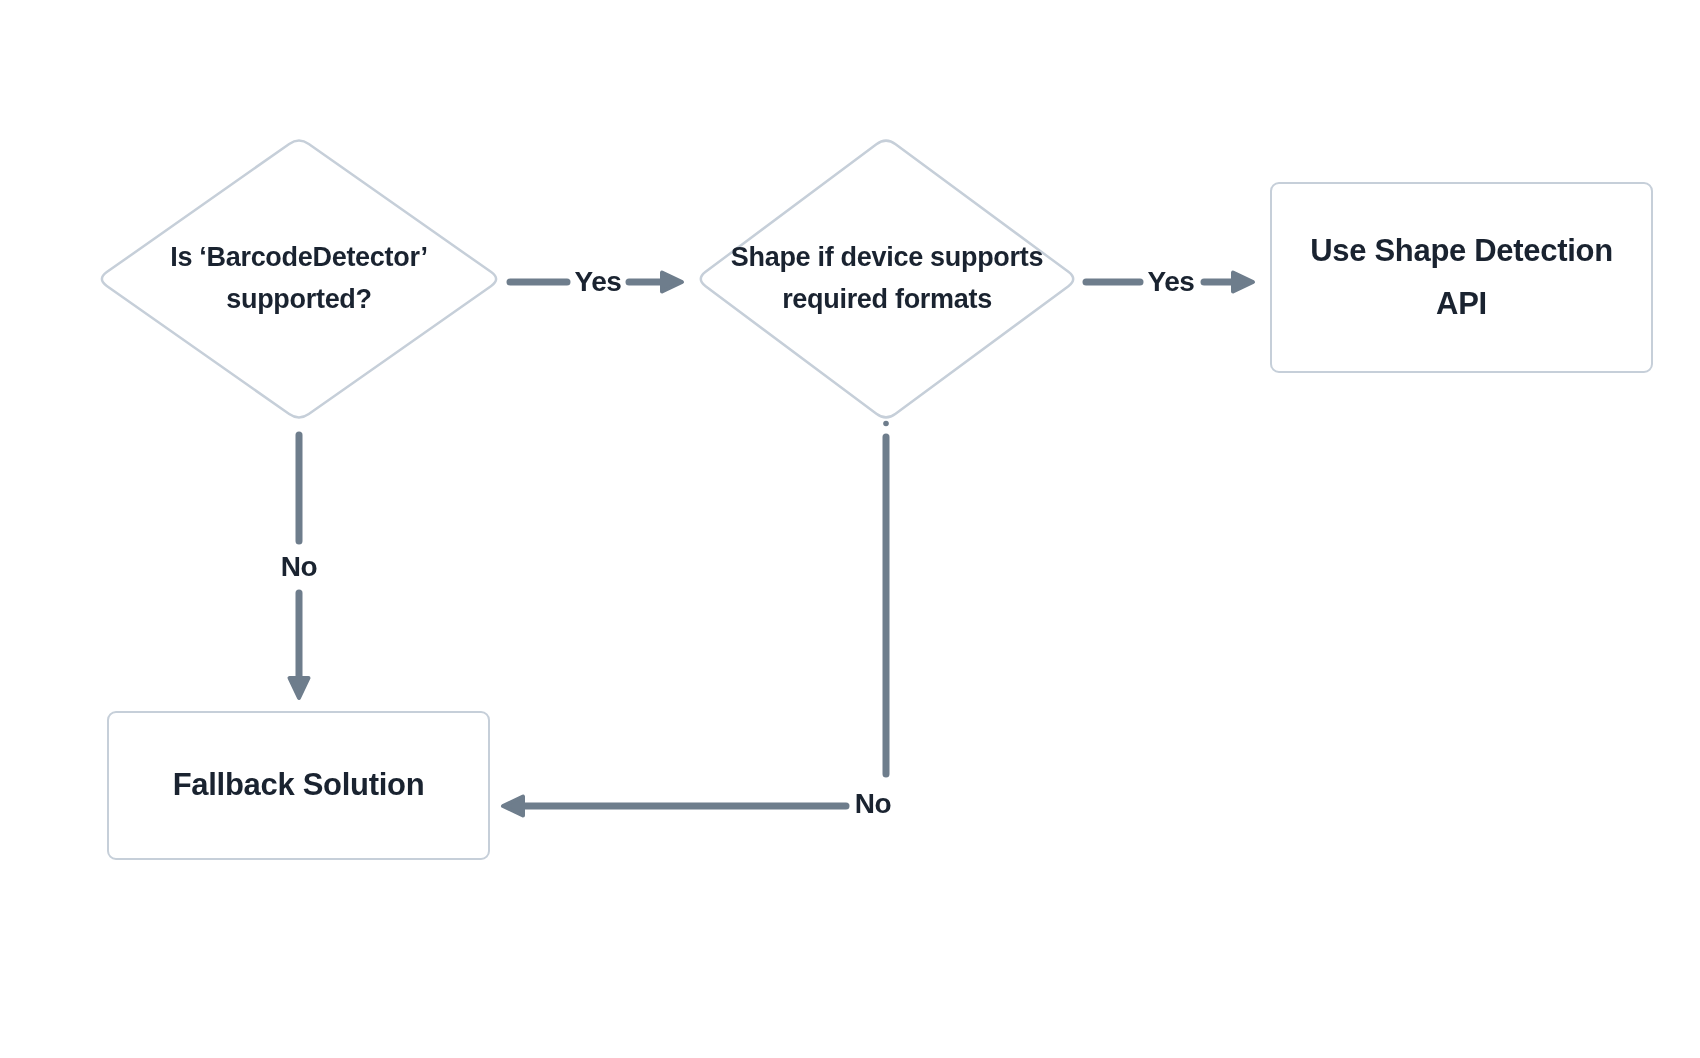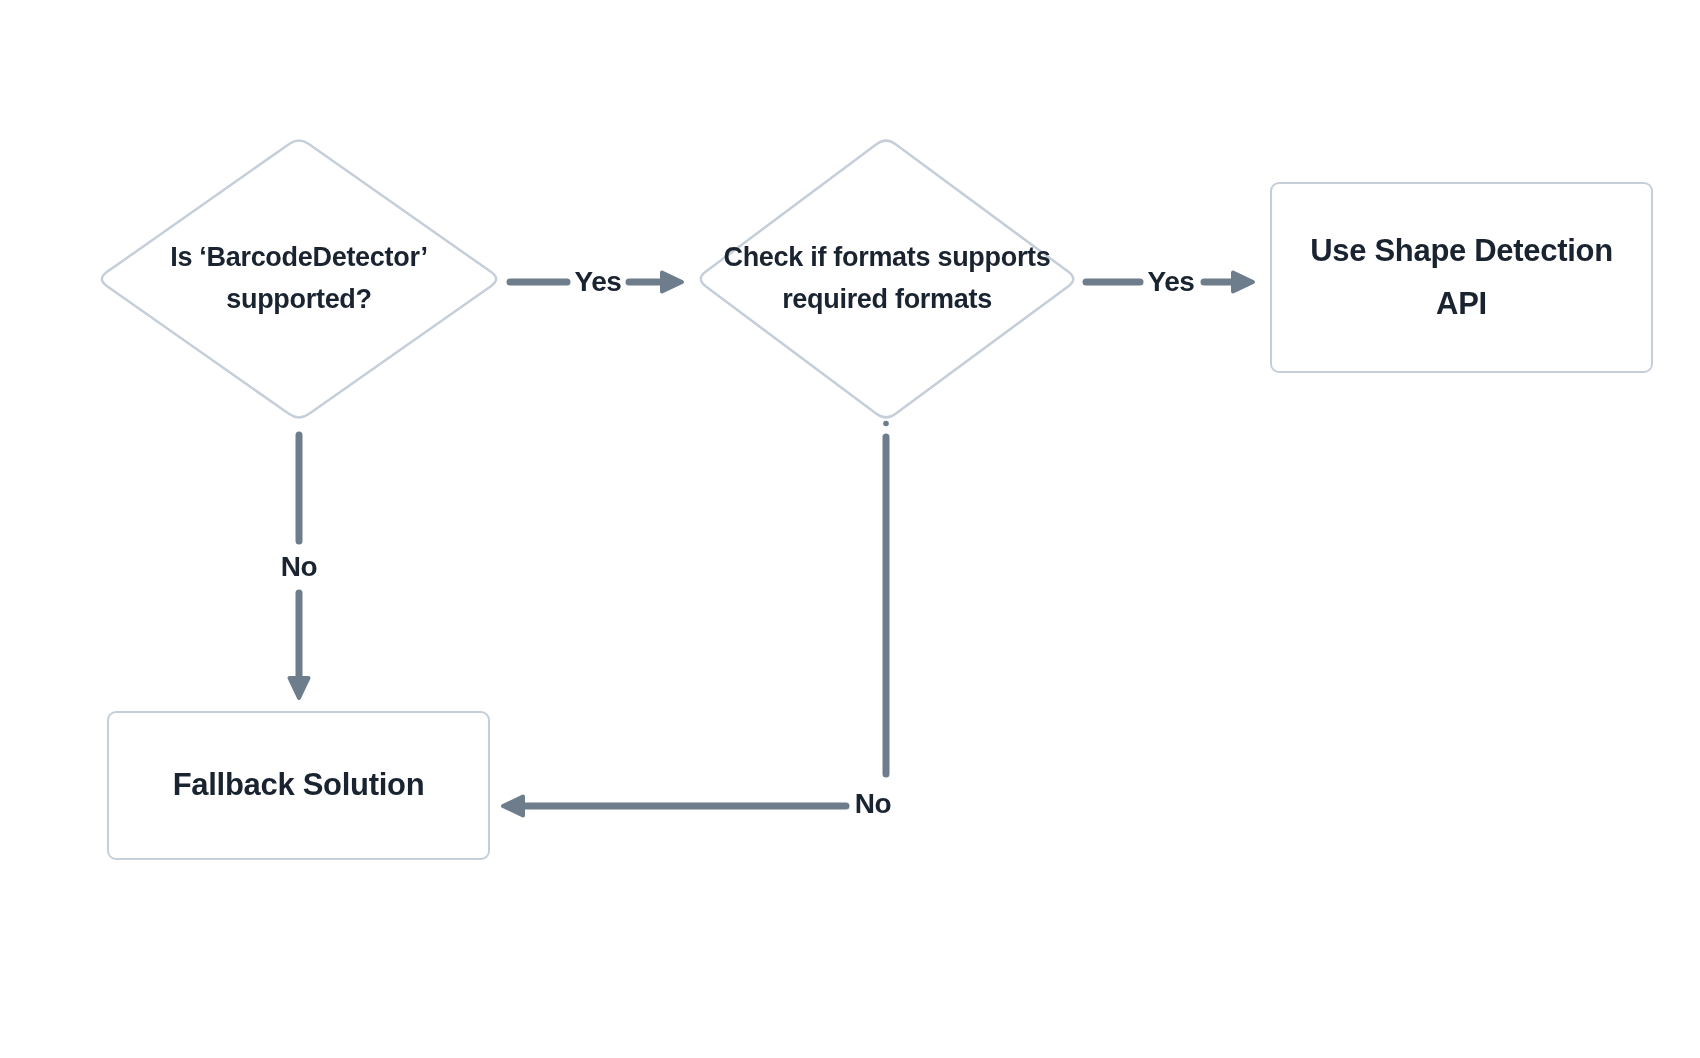--- a/index.html
+++ b/index.html
@@ -132,21 +132,21 @@
     <polygon class="arrowhead" points="299,682 289.5,662 308.5,662"></polygon>
 
     <circle class="conn-dot" cx="886" cy="407.5" r="2.8"></circle>
     <line class="conn" x1="886" y1="421" x2="886" y2="758"></line>
     <line class="conn" x1="846" y1="790" x2="525" y2="790"></line>
     <polygon class="arrowhead" points="503,790 523,780.5 523,799.5"></polygon>
   </svg>
 
   <div class="node-label" style="left:299px; top:263px; width:320px;">Is ‘BarcodeDetector’ supported?</div>
 
-  <div class="node-label" style="left:887px; top:263px; width:345px;">Check if formats supports required formats</div>
+  <div class="node-label" style="left:887px; top:263px; width:345px;">Shape if device supports required formats</div>
 
   <div class="process-box" style="left:1270px; top:166px; width:383px; height:191px;">
     <span>Use Shape Detection API</span>
   </div>
 
   <div class="process-box" style="left:107px; top:695px; width:383px; height:149px;">
     <span>Fallback Solution</span>
   </div>
 
   <div class="edge-label" style="left:598px; top:266px;">Yes</div>

